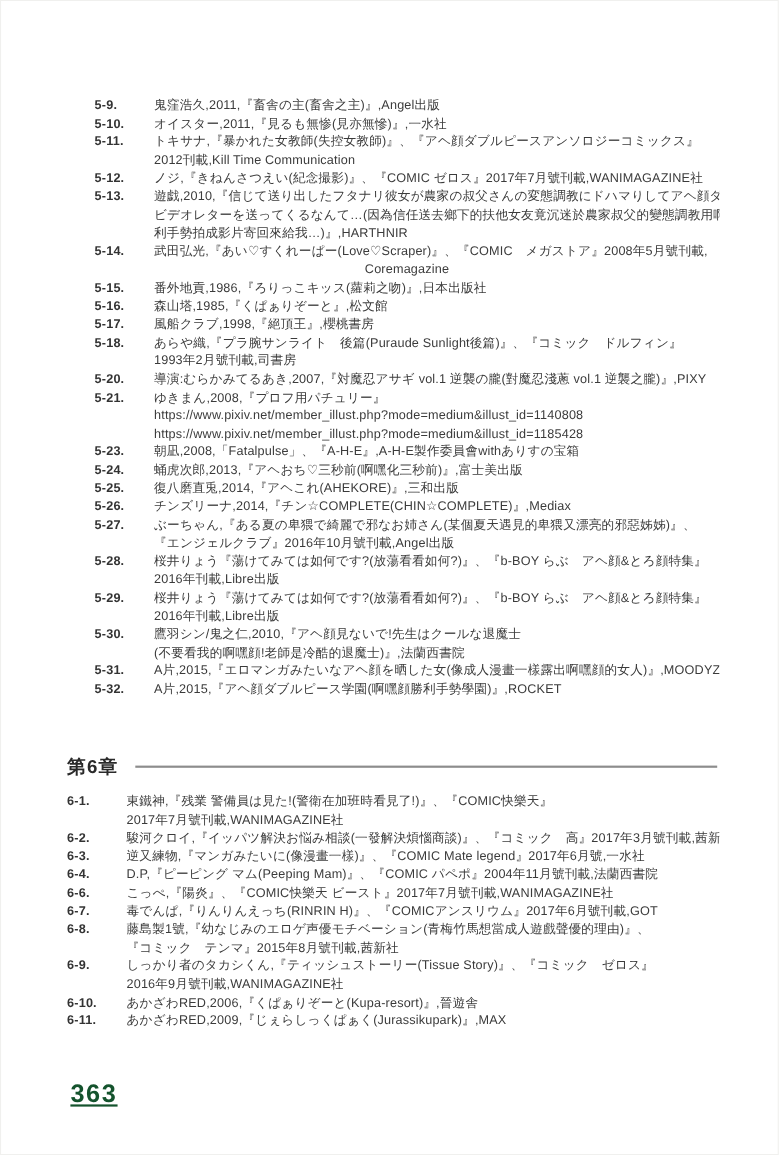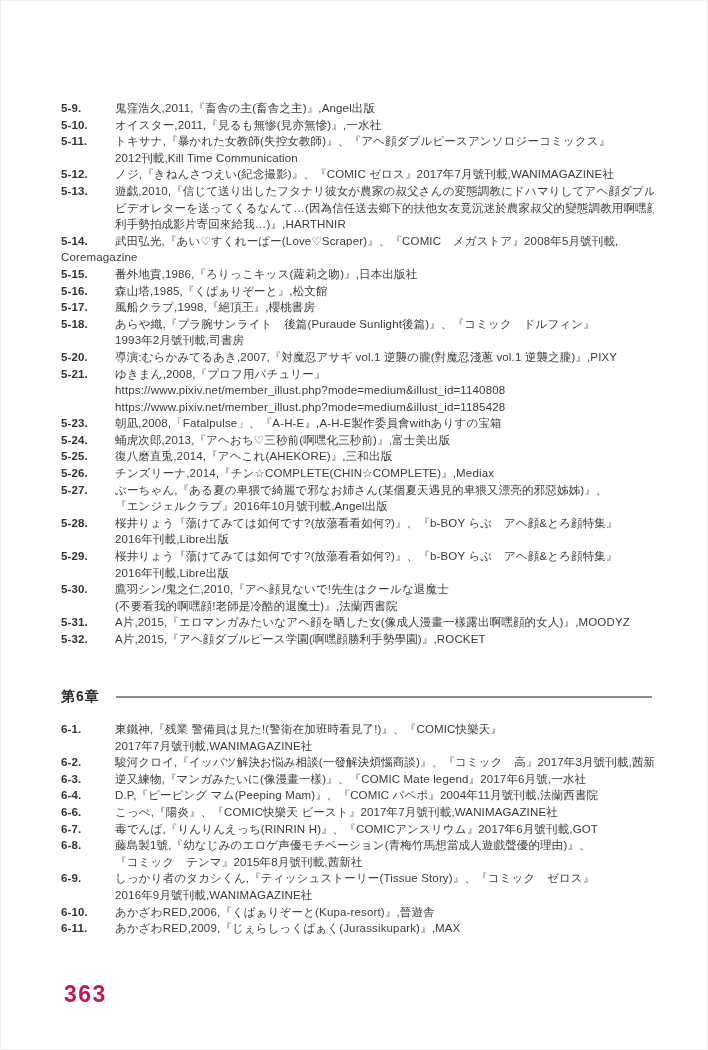--- a/index.html
+++ b/index.html
@@ -11,56 +11,57 @@
     overflow:hidden;
   }
   .page {
     position:absolute; inset:0;
     background:#ffffff;
     box-shadow: inset 0 0 0 1px #f0f0ee;
   }
   .refs {
     position:absolute; left:61px; right:54px;
   }
-  #ch5-block { top:100px; }
+  #ch5-block { top:88px;margin-left:25px; }
   #ch6-block { top:686px; }
   .ln {
     display:flex;
     font-size:11.5px;
     line-height:16.6px;
     color:#3b3b3b;
     letter-spacing:0.15px;
     white-space:nowrap;
   }
   .num {
     flex:none; width:54px;
     font-weight:bold;
     color:#333333;
   }
   .ln.cont { padding-left:54px;justify-content:flex-end; }
-  .ln.flush { padding-left:0; }
+  .ln.flush { padding-left:0;text-align:center; }
   .txt { flex:1; overflow:hidden; }
   .chapter-head {
     display:flex; align-items:center;
     height:22px;
     margin-bottom:13px;
   }
   .chapter-title {
-    font-size:14px; font-weight:bold; color:#2a2a2a;
+    font-size:17px; font-weight:bold; color:#2a2a2a;
     letter-spacing:1px;
     flex:none;
   }
   .chapter-rule {
     flex:1; height:2px; background:#8d8d8d;
     margin-left:16px; margin-right:2px;
   }
   .page-number {
     position:absolute; left:64px; top:981px;
-    font-size:23px; font-weight:bold; color:#be185d;
+    font-size:23px; font-weight:bold; color:#14532d;
     letter-spacing:1.5px;
+    text-decoration:underline;
   }
 </style>
 </head>
 <body>
 
 <div class="page">
 
   <div class="refs" id="ch5-block">
       <div class="ln first">
         <span class="num">5-9.</span>

